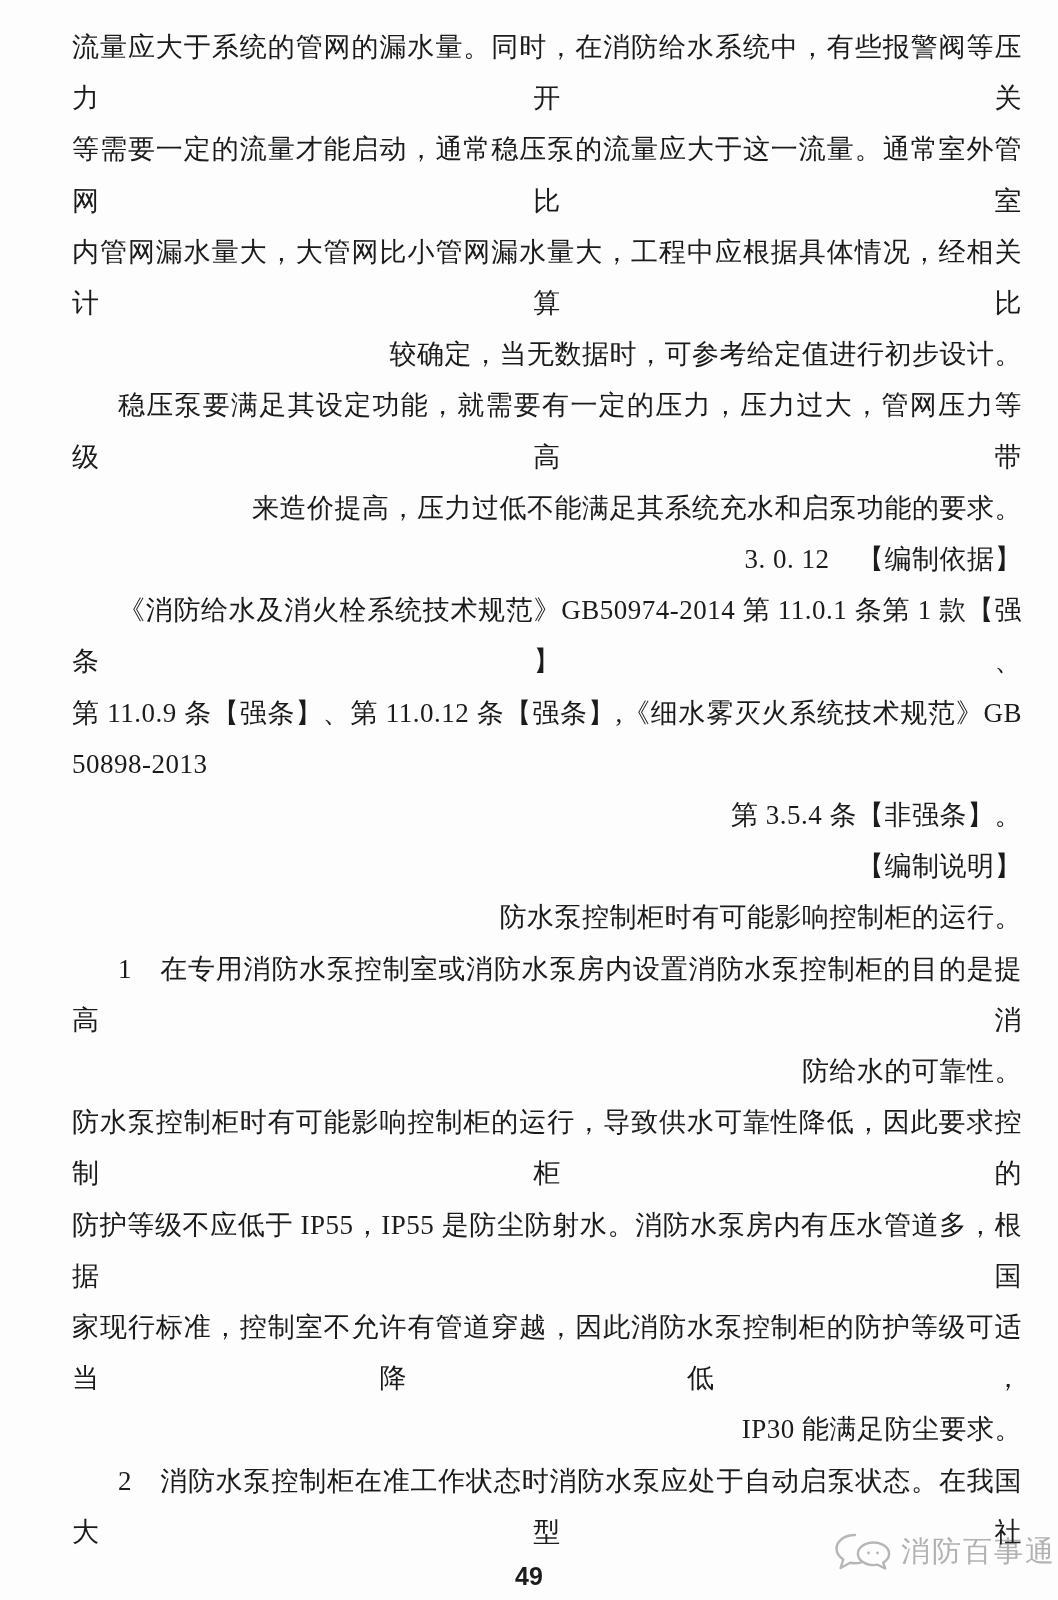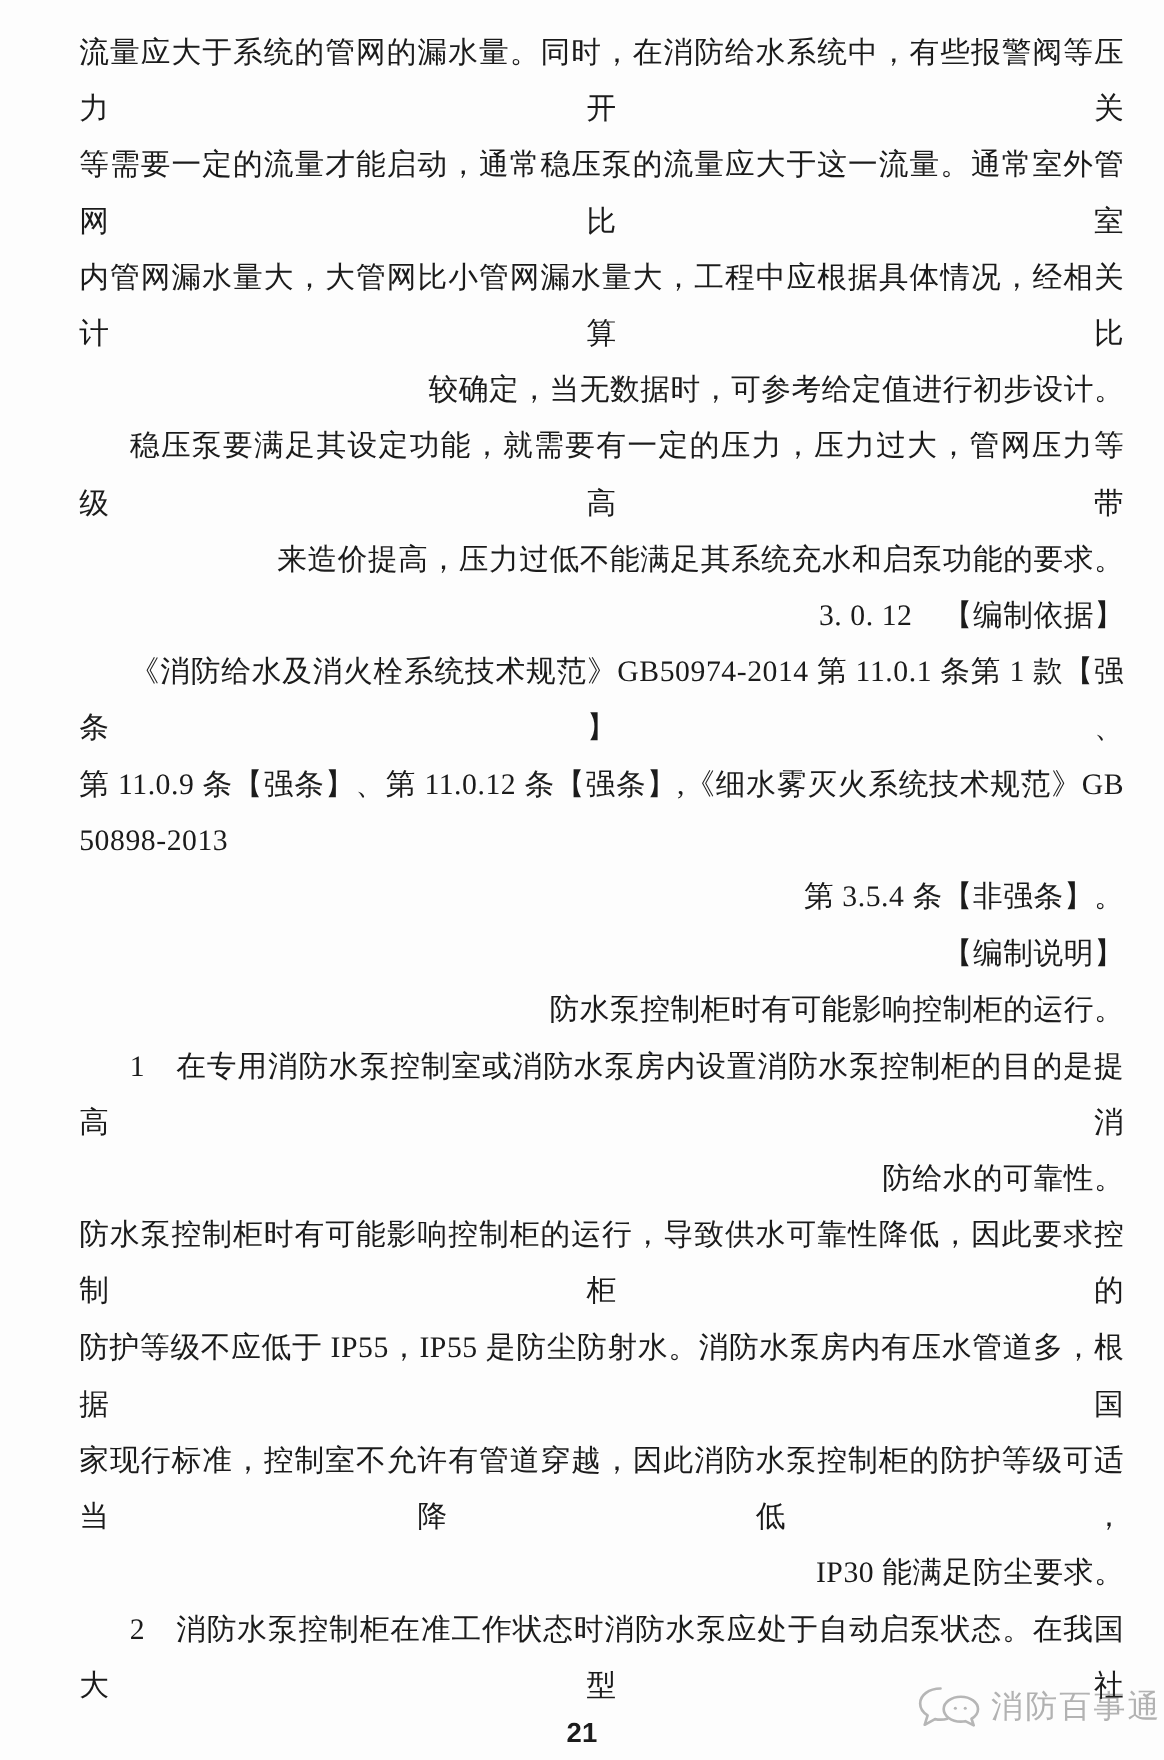--- a/index.html
+++ b/index.html
@@ -60,21 +60,21 @@
       <div class="line just ind">1　在专用消防水泵控制室或消防水泵房内设置消防水泵控制柜的目的是提高消</div>
       <div class="line">防给水的可靠性。</div>
       <div class="line just">防水泵控制柜时有可能影响控制柜的运行，导致供水可靠性降低，因此要求控制柜的</div>
       <div class="line just">防护等级不应低于 IP55，IP55 是防尘防射水。消防水泵房内有压水管道多，根据国</div>
       <div class="line just">家现行标准，控制室不允许有管道穿越，因此消防水泵控制柜的防护等级可适当降低，</div>
       <div class="line">IP30 能满足防尘要求。</div>
       <div class="line just ind">2　消防水泵控制柜在准工作状态时消防水泵应处于自动启泵状态。在我国大型社</div>
     </div>
 
   <div class="footer">
-    <span>21</span>
+    <span>49</span>
   </div>
 
   <div class="watermark">
     <span class="wm-icon">
       <svg width="64" height="44" viewBox="0 0 64 44" fill="none" stroke="#b6b6b6" stroke-width="2.4" stroke-linejoin="round" stroke-linecap="round">
         <path d="M23 5 C12.5 5 4.5 11 4.5 18.6 c0 4.4 2.7 8.3 6.8 10.8 L8.6 38 l9.4-5.2 c1.6 0.3 3.3 0.5 5 0.5 2.2 0 4.3 -0.3 6.2 -0.9"></path>
         <path d="M41.5 12.5 c8.6 0 15.6 5 15.6 11.2 0 3.6-2.3 6.8-5.9 8.8 l2 6-7.6-3.8 c-1.3 0.3-2.7 0.4-4.1 0.4 -8.6 0-15.6-5-15.6-11.4 0-6.2 7-11.2 15.6-11.2 Z"></path>
         <circle cx="36.5" cy="23" r="1.4" fill="#b6b6b6" stroke="none"></circle>
         <circle cx="45.5" cy="23" r="1.4" fill="#b6b6b6" stroke="none"></circle>
       </svg>

